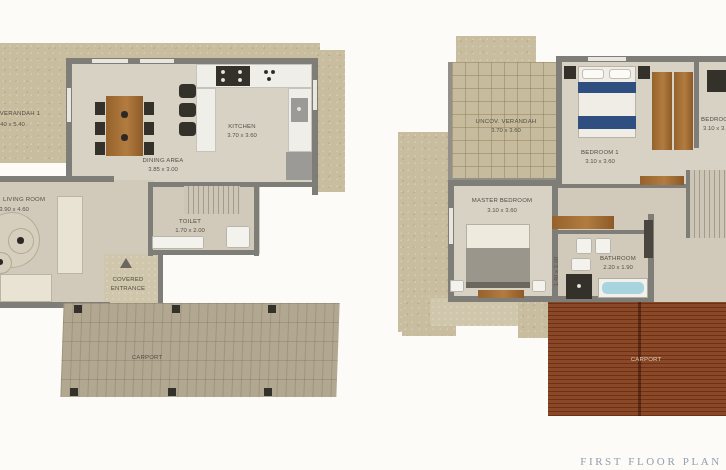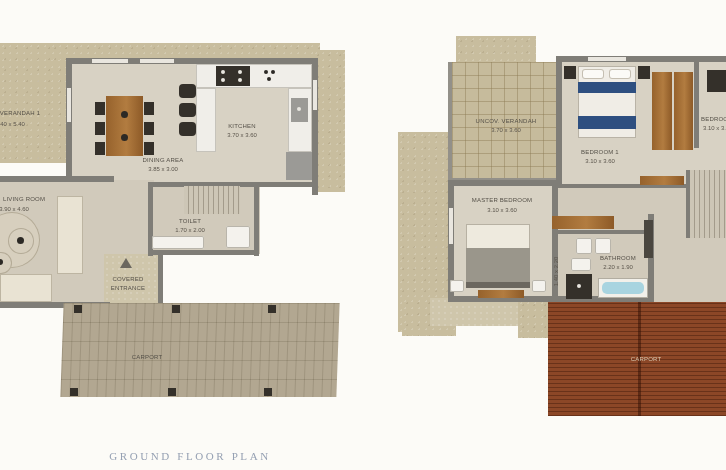--- a/index.html
+++ b/index.html
@@ -237,15 +237,15 @@
     <div class="abs label" style="left:701px;top:116px;width:60px;text-align:left">BEDROOM 2</div>
     <div class="abs dims" style="left:703px;top:125px;width:60px;text-align:left">3.10 x 3.60</div>
     <div class="abs label" style="left:458px;top:197px;width:88px">MASTER BEDROOM</div>
     <div class="abs dims" style="left:458px;top:207px;width:88px">3.10 x 3.60</div>
     <div class="abs label" style="left:584px;top:255px;width:68px">BATHROOM</div>
     <div class="abs dims" style="left:584px;top:264px;width:68px">2.20 x 1.90</div>
     <div class="abs dims vtext" style="left:534px;top:268px;width:44px">1.40 x 2.20</div>
     <div class="abs label roof-label" style="left:608px;top:356px;width:76px">CARPORT</div>
   </div>
 
-  <div class="abs caption" style="left:84px;top:450px;width:212px">GROUND FLOOR PLAN</div>
+  <div class="abs caption" style="left:576px;top:455px;width:150px">FIRST FLOOR PLAN</div>
 
 </div>
 
 </body></html>

